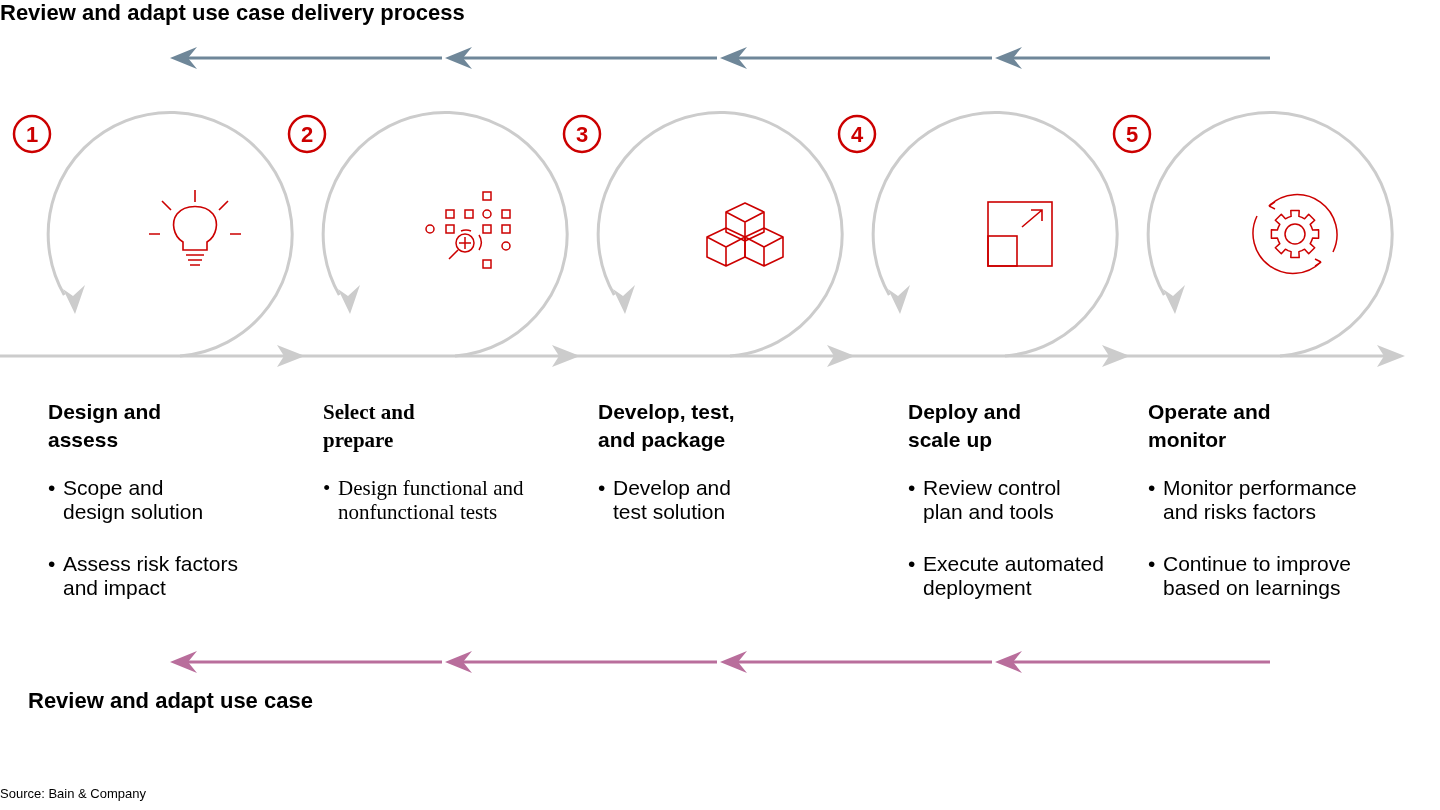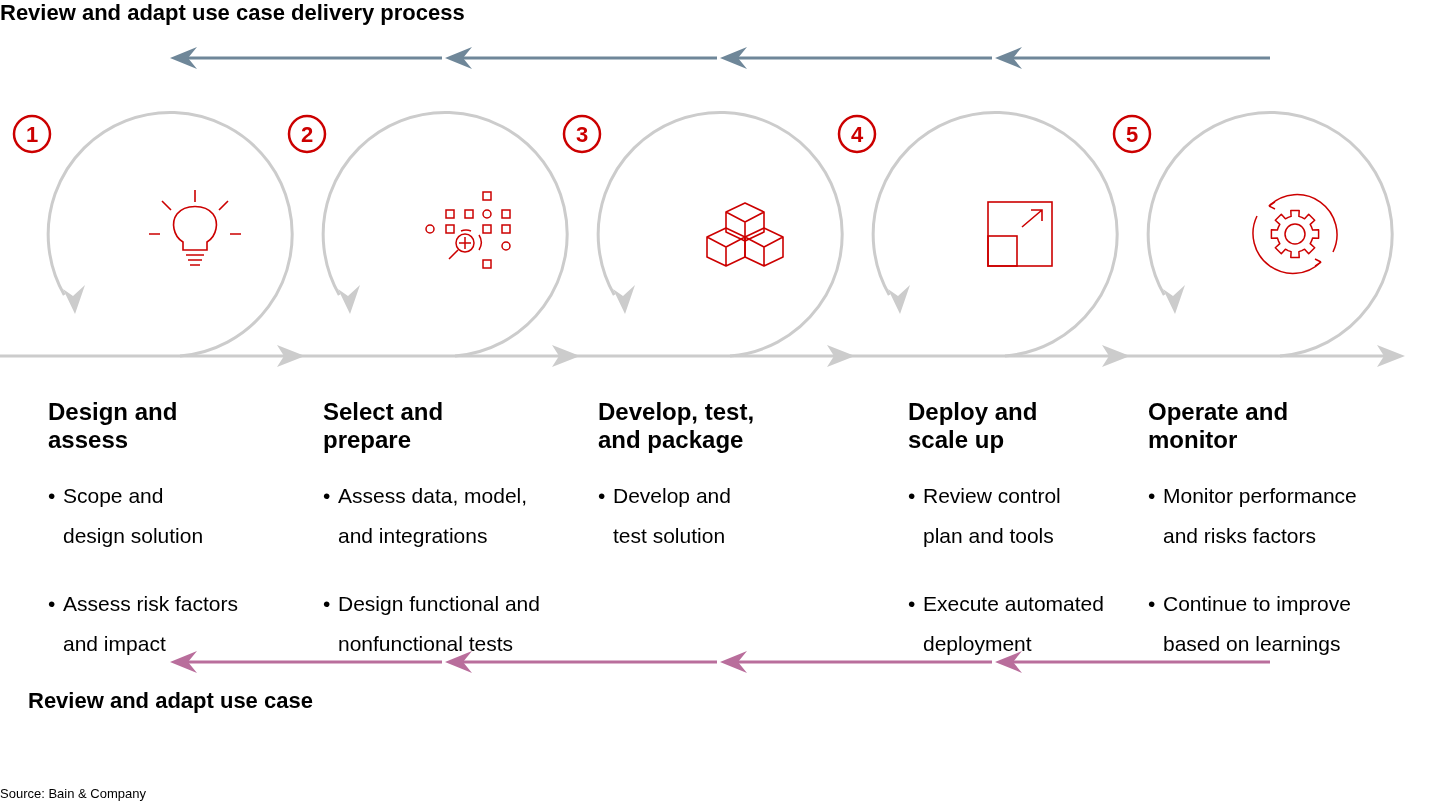--- a/index.html
+++ b/index.html
@@ -3,22 +3,22 @@
 <meta charset="utf-8">
 <style>
   html, body { margin: 0; padding: 0; background: #ffffff; }
   body { width: 1440px; height: 810px; position: relative; overflow: hidden;
          font-family: "Liberation Sans", sans-serif; color: #000; }
   .title { position: absolute; font-weight: bold; font-size: 22px; text-align: left; width: 1440px; left: 0; }
   #top-title { top: 0px; }
   #bottom-title { top: 688px; padding-left: 28px; }
   #diagram { position: absolute; left: 0; top: 0; }
   .step-text { position: absolute; top: 398px; width: 270px; }
-  .step-heading { font-weight: bold; font-size: 24px; line-height: 28px; margin: 0 0 22px 0; white-space: pre-line; }
-  .bullet { font-size: 21px; line-height: 40px; position: relative; padding-left: 15px; margin-bottom: 28px; white-space: pre-line; }
+  .step-heading { font-weight: bold; font-size: 21px; line-height: 28px; margin: 0 0 22px 0; white-space: pre-line; }
+  .bullet { font-size: 21px; line-height: 24px; position: relative; padding-left: 15px; margin-bottom: 28px; white-space: pre-line; }
   .bullet::before { content: "•"; position: absolute; left: 0; top: 0; }
   #source { position: absolute; left: 0; top: 786px; font-size: 13px; }
 </style>
 </head>
 <body>
 
 <div id="top-title" class="title">Review and adapt use case delivery process</div>
 
 <svg id="diagram" width="1440" height="810" viewBox="0 0 1440 810">
   <g id="top-arrows">
@@ -149,25 +149,23 @@
 
 <div id="step-texts">
     <div class="step-text" style="left: 48px;">
       <div class="step-heading">Design and
 assess</div>
       <div class="bullet">Scope and
 design solution</div>
       <div class="bullet">Assess risk factors
 and impact</div>
     </div>
-    <div class="step-text" style="left: 323px;">
+    <div class="step-text" style="left: 323px; font-family: Liberation Serif, serif;">
       <div class="step-heading">Select and
 prepare</div>
-      <div class="bullet">Assess data, model,
-and integrations</div>
       <div class="bullet">Design functional and
 nonfunctional tests</div>
     </div>
     <div class="step-text" style="left: 598px;">
       <div class="step-heading">Develop, test,
 and package</div>
       <div class="bullet">Develop and
 test solution</div>
     </div>
     <div class="step-text" style="left: 873px; margin-left: 35px;">

